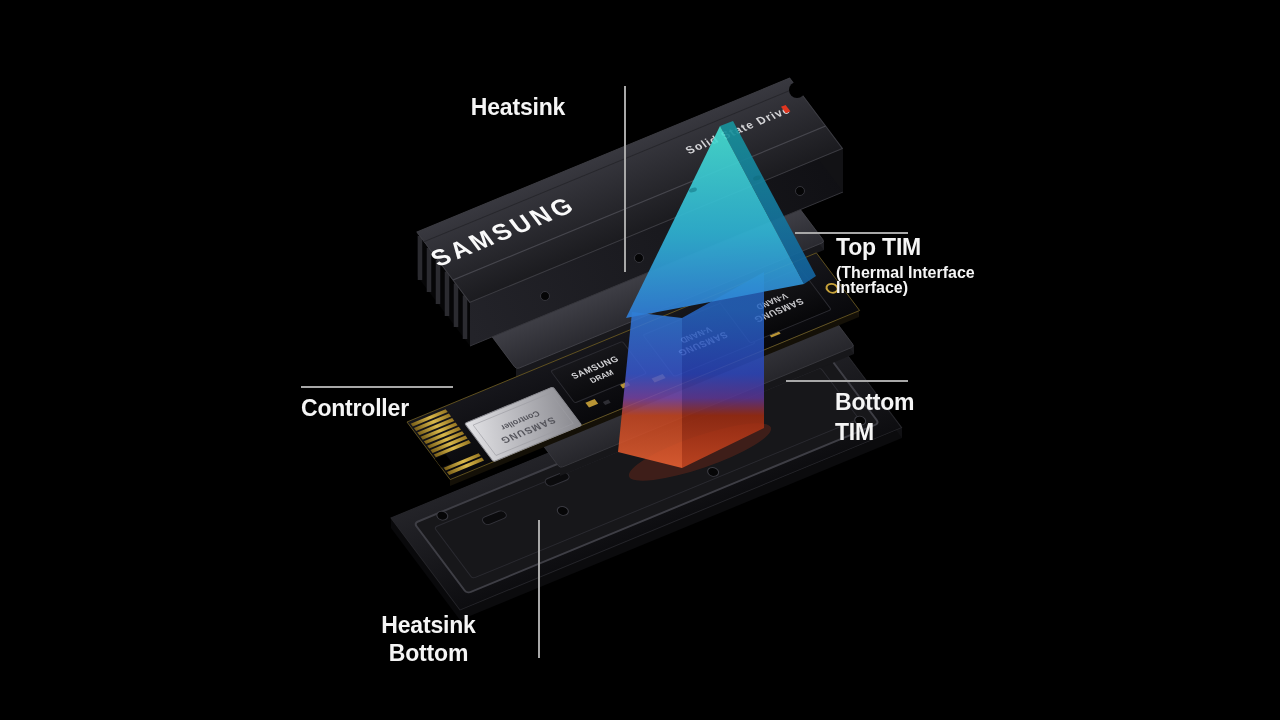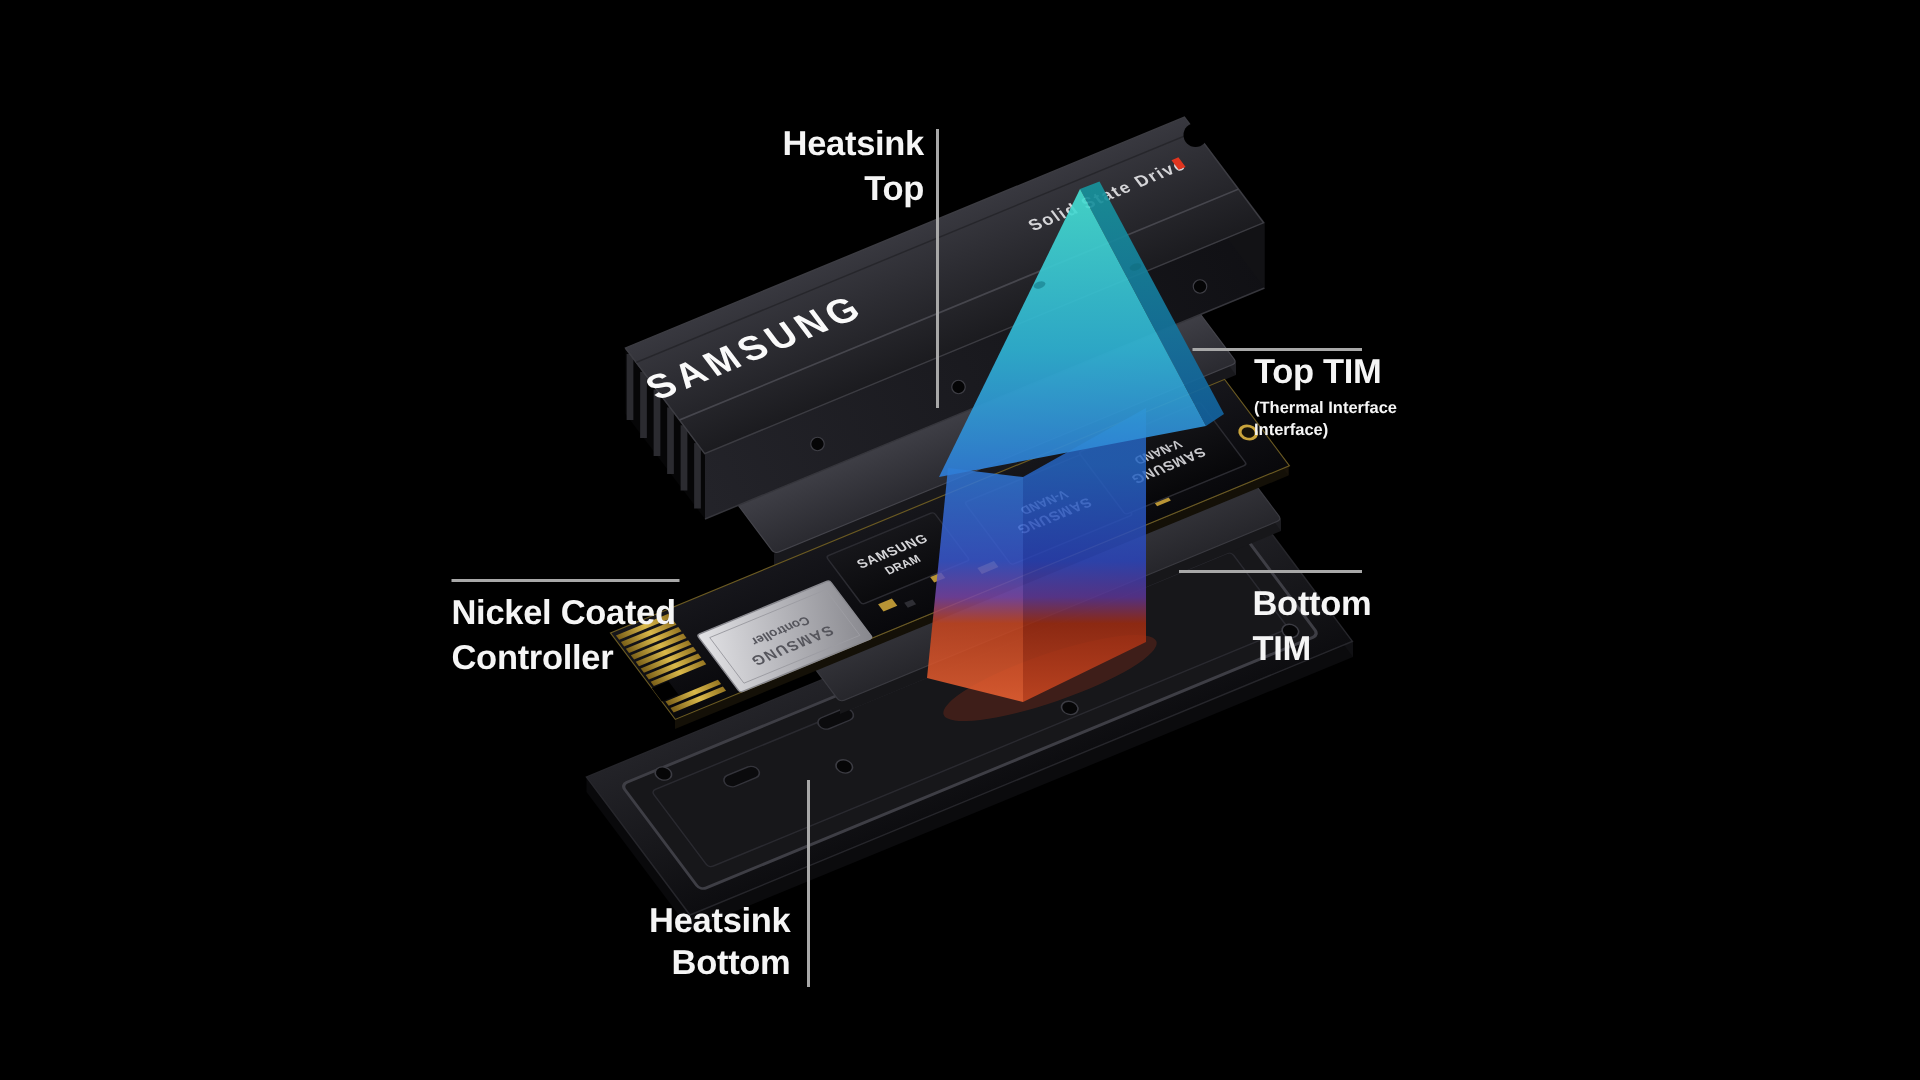--- a/index.html
+++ b/index.html
@@ -1,22 +1,22 @@
 <!DOCTYPE html>
 <html><head>
 <meta charset="utf-8">
 <style>
   html,body{margin:0;padding:0;background:#000;}
   #stage{position:relative;width:1280px;height:720px;background:#000;overflow:hidden;
          font-family:"Liberation Sans",sans-serif;}
   #art{position:absolute;left:0;top:0;}
   .label{position:absolute;color:#f5f5f5;font-weight:700;font-size:23px;line-height:30px;
          letter-spacing:-0.2px;white-space:nowrap;}
-  .label.right{text-align:right;}
-  .label .sub{font-size:11px;line-height:15px;margin-top:3px;letter-spacing:0;}
+  .label.right{text-align:center;margin-top:12px;}
+  .label .sub{font-size:16px;line-height:15px;margin-top:3px;letter-spacing:0;}
   .cline{position:absolute;background:#a8a8a8;}
   .cline.h{height:2px;}
   .cline.v{width:1.5px;}
   svg text{font-family:"Liberation Sans",sans-serif;font-weight:700;}
 </style>
 </head>
 <body>
 
 <div id="stage">
 
@@ -225,35 +225,33 @@
       <polygon points="720,126 626,318 804,284" fill="url(#gHeadFront)" fill-opacity="0.92"></polygon>
       <ellipse cx="693" cy="190" rx="4" ry="2.2" fill="#0d6b7c" opacity="0.5" transform="rotate(-18 693 190)"></ellipse>
       <ellipse cx="757" cy="178" rx="4" ry="2.2" fill="#0d6b7c" opacity="0.5" transform="rotate(-18 757 178)"></ellipse>
     </g>
   </g>
 </svg>
 
 <div class="cline v" style="left:624px;top:86px;height:186px"></div>
 <div class="label right" style="left:420px;top:80px;width:196px">
   <div>Heatsink</div>
-  <div>Top</div>
 </div>
 
 <div class="cline h" style="left:795px;top:232px;width:113px"></div>
 <div class="label" style="left:836px;top:232px">
   <div>Top TIM</div>
   <div class="sub">
     <div>(Thermal Interface</div>
     <div>Interface)</div>
   </div>
 </div>
 
 <div class="cline h" style="left:301px;top:386px;width:152px"></div>
 <div class="label" style="left:301px;top:393px">
-  <div>Nickel Coated</div>
   <div>Controller</div>
 </div>
 
 <div class="cline h" style="left:786px;top:380px;width:122px"></div>
 <div class="label" style="left:835px;top:387px">
   <div>Bottom</div>
   <div>TIM</div>
 </div>
 
 <div class="cline v" style="left:538px;top:520px;height:138px"></div>

